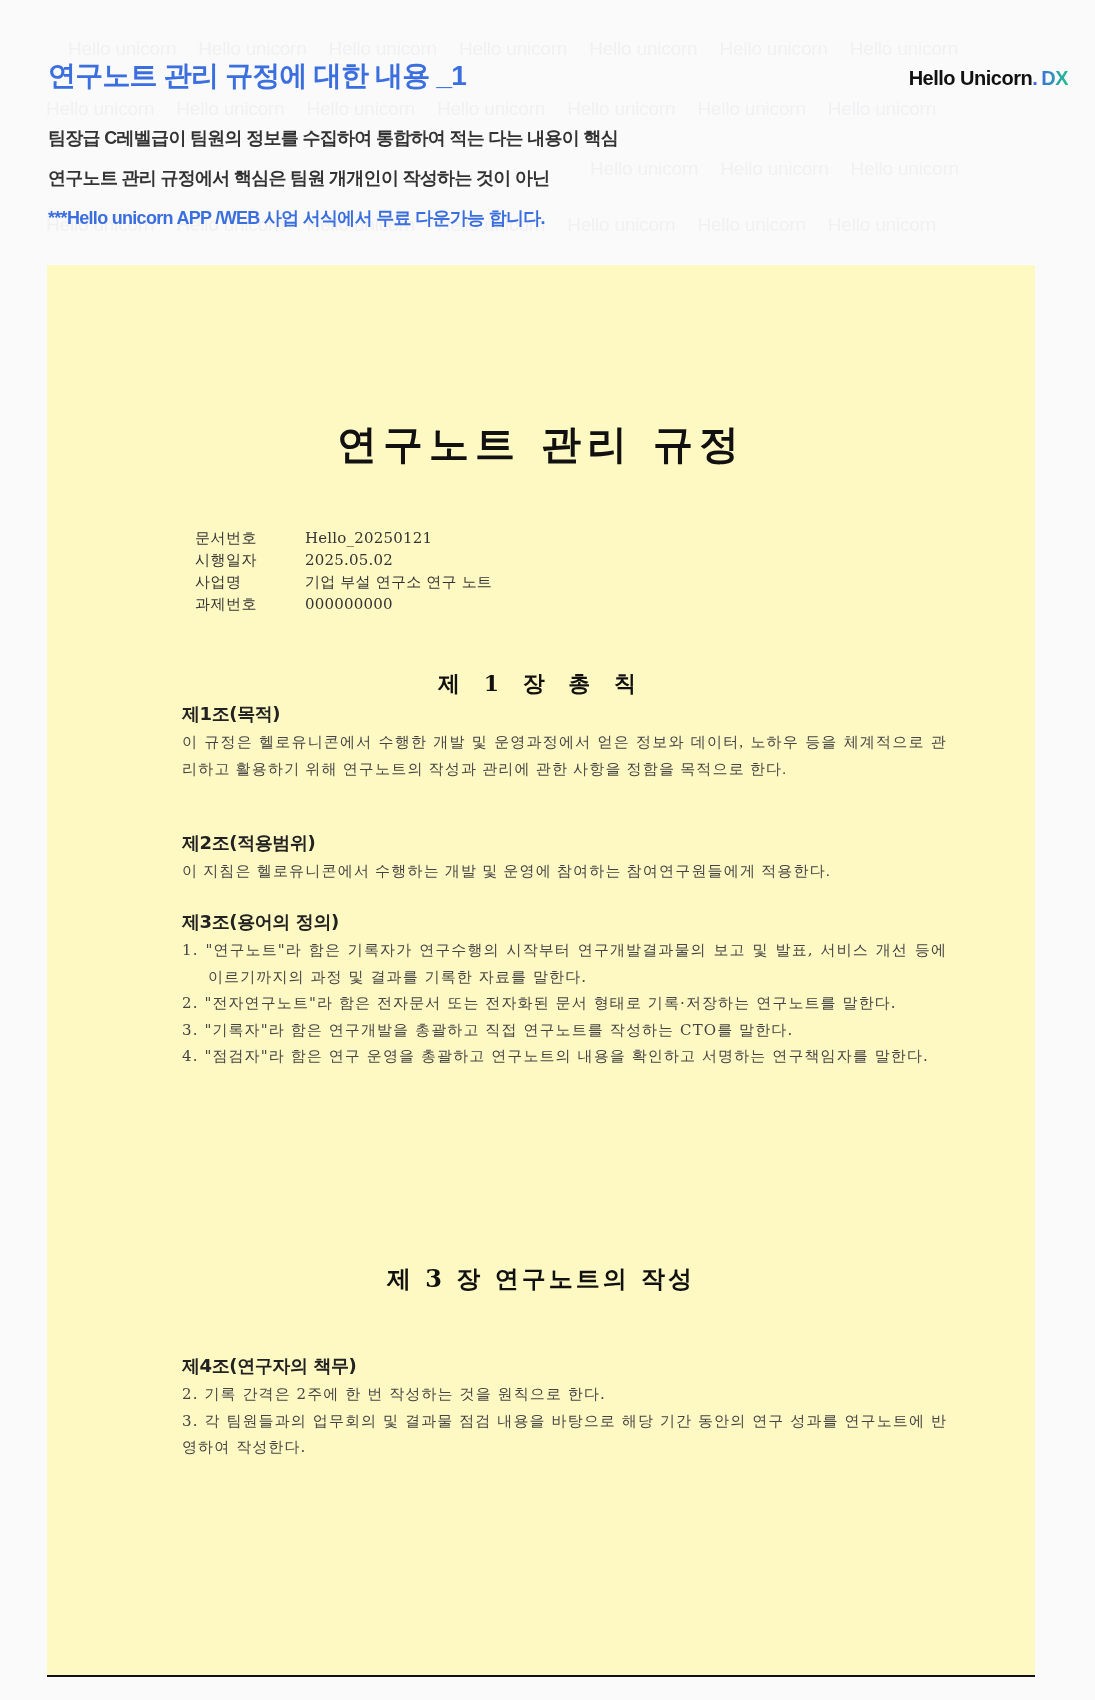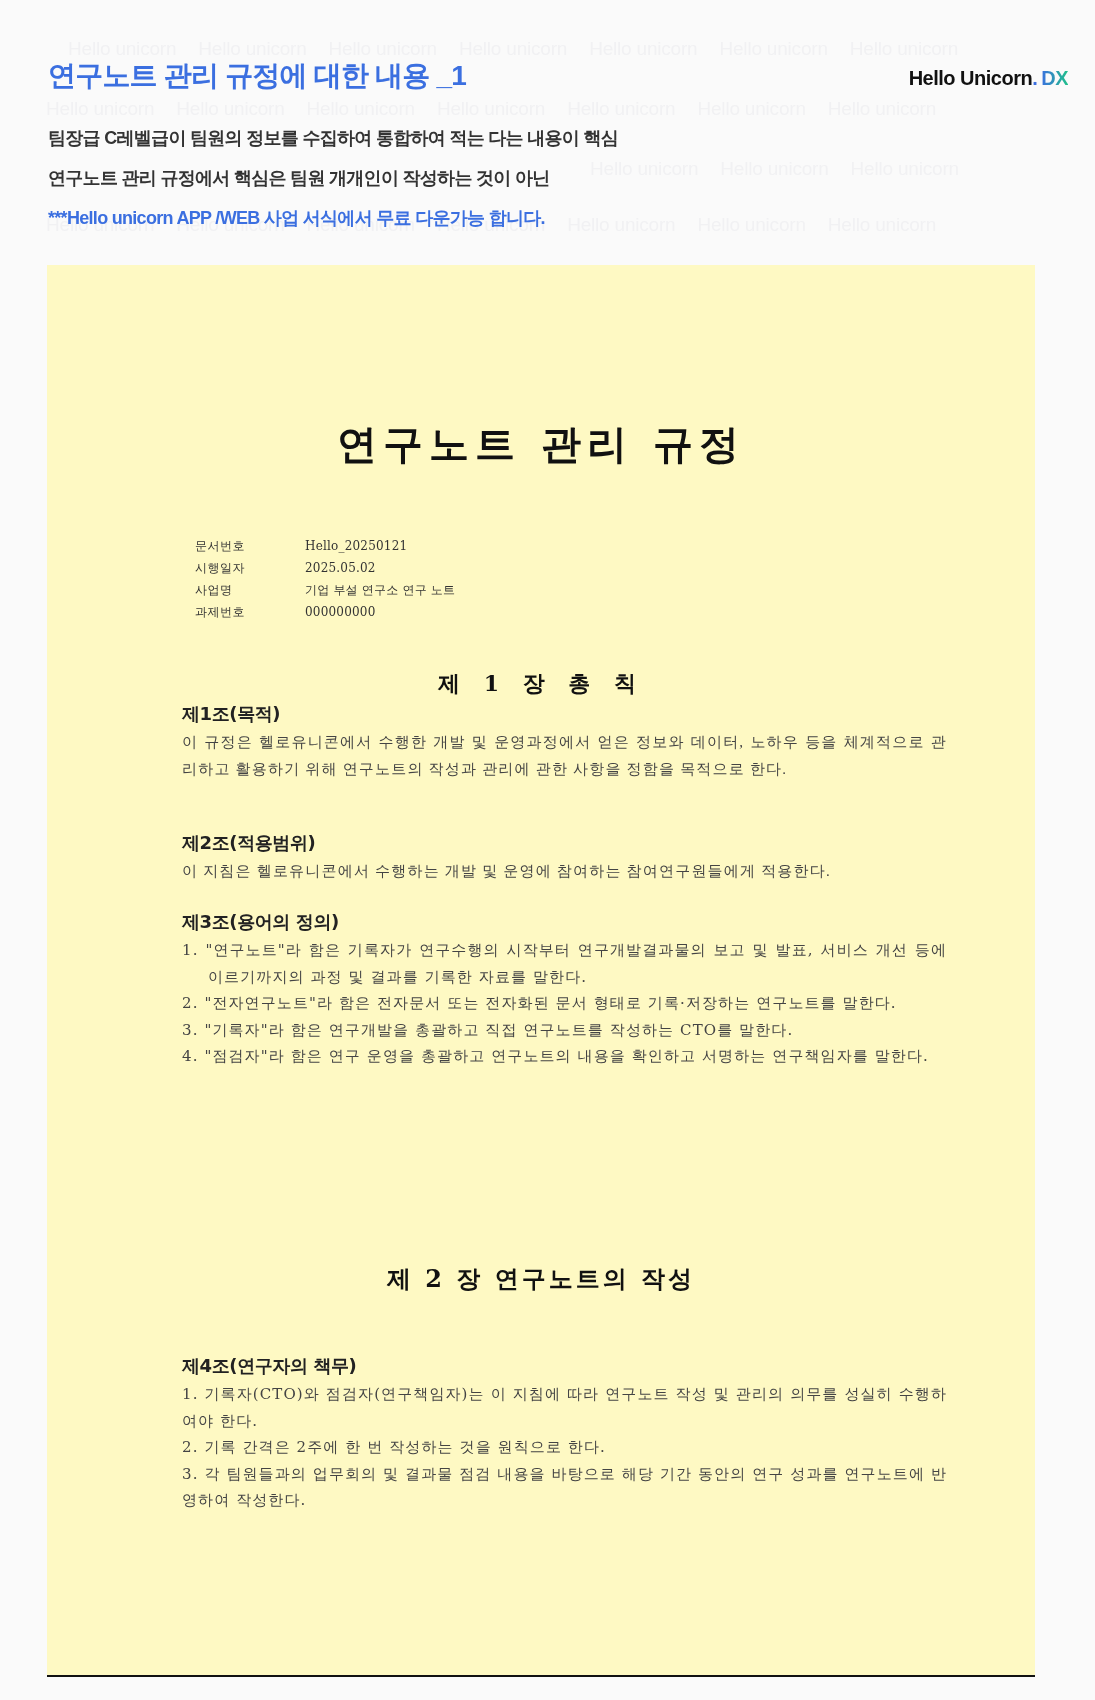--- a/index.html
+++ b/index.html
@@ -17,21 +17,21 @@
   .logo .dx { background: linear-gradient(90deg, #3b6fe0 0%, #20c08a 100%); -webkit-background-clip: text; background-clip: text; color: transparent; margin-left: 4px; text-align: center; }
 
   .summary { position: absolute; left: 48px; top: 124px; width: 900px; }
   .summary-line { font-size: 18px; font-weight: 700; color: #333; letter-spacing: -0.7px; line-height: 28px; height: 40px; }
   .summary-link { font-size: 18px; font-weight: 700; color: #3b6fe0; letter-spacing: -0.7px; line-height: 28px; }
 
   .doc-card { position: absolute; left: 47px; top: 265px; width: 988px; height: 1412px; background: #fef9c3; border-bottom: 2px solid #111; }
 
   .doc-title { position: absolute; left: 0; top: 152px; width: 988px; text-align: center; font-family: "DejaVu Sans", sans-serif; font-size: 40px; font-weight: 700; color: #111; letter-spacing: 6px; }
 
-  .meta { position: absolute; left: 148px; top: 270px; font-family: "DejaVu Serif", serif; font-size: 12px; color: #333; }
+  .meta { position: absolute; left: 148px; top: 262px; font-family: "DejaVu Serif", serif; font-size: 15px; color: #333; }
   .meta-row { height: 22px; line-height: 22px; display: flex; }
   .meta-label { width: 110px; letter-spacing: 0.5px; }
   .meta-value { letter-spacing: 0.2px; }
 
   .chapter { position: absolute; left: 0; width: 988px; text-align: center; font-family: "DejaVu Serif", serif; font-weight: 700; color: #111; }
   .chapter-1 { top: 404px; font-size: 22px; letter-spacing: 8px; }
   .chapter-2 { top: 998px; font-size: 24px; letter-spacing: 3px; }
 
   .article { position: absolute; left: 135px; width: 765px; }
   .article-title { font-family: "DejaVu Sans", sans-serif; font-size: 18px; font-weight: 700; color: #222; letter-spacing: -0.4px; line-height: 26px; margin-bottom: 2px; }
@@ -105,21 +105,20 @@
   </div>
 
   <div class="article" style="top:644px;">
     <h4 class="article-title">제3조(용어의 정의)</h4>
     <p class="list-item indent">1. "연구노트"라 함은 기록자가 연구수행의 시작부터 연구개발결과물의 보고 및 발표, 서비스 개선 등에 이르기까지의 과정 및 결과를 기록한 자료를 말한다.</p>
     <p class="list-item indent">2. "전자연구노트"라 함은 전자문서 또는 전자화된 문서 형태로 기록·저장하는 연구노트를 말한다.</p>
     <p class="list-item indent">3. "기록자"라 함은 연구개발을 총괄하고 직접 연구노트를 작성하는 CTO를 말한다.</p>
     <p class="list-item">4. "점검자"라 함은 연구 운영을 총괄하고 연구노트의 내용을 확인하고 서명하는 연구책임자를 말한다.</p>
   </div>
 
-  <h3 class="chapter chapter-2">제 2 장 연구노트의 작성</h3>
+  <h3 class="chapter chapter-2">제 3 장 연구노트의 작성</h3>
 
   <div class="article" style="top:1088px;">
     <h4 class="article-title">제4조(연구자의 책무)</h4>
-    <p class="list-item">1. 기록자(CTO)와 점검자(연구책임자)는 이 지침에 따라 연구노트 작성 및 관리의 의무를 성실히 수행하여야 한다.</p>
     <p class="list-item">2. 기록 간격은 2주에 한 번 작성하는 것을 원칙으로 한다.</p>
     <p class="list-item">3. 각 팀원들과의 업무회의 및 결과물 점검 내용을 바탕으로 해당 기간 동안의 연구 성과를 연구노트에 반영하여 작성한다.</p>
   </div>
 </div>
 
 </body></html>

